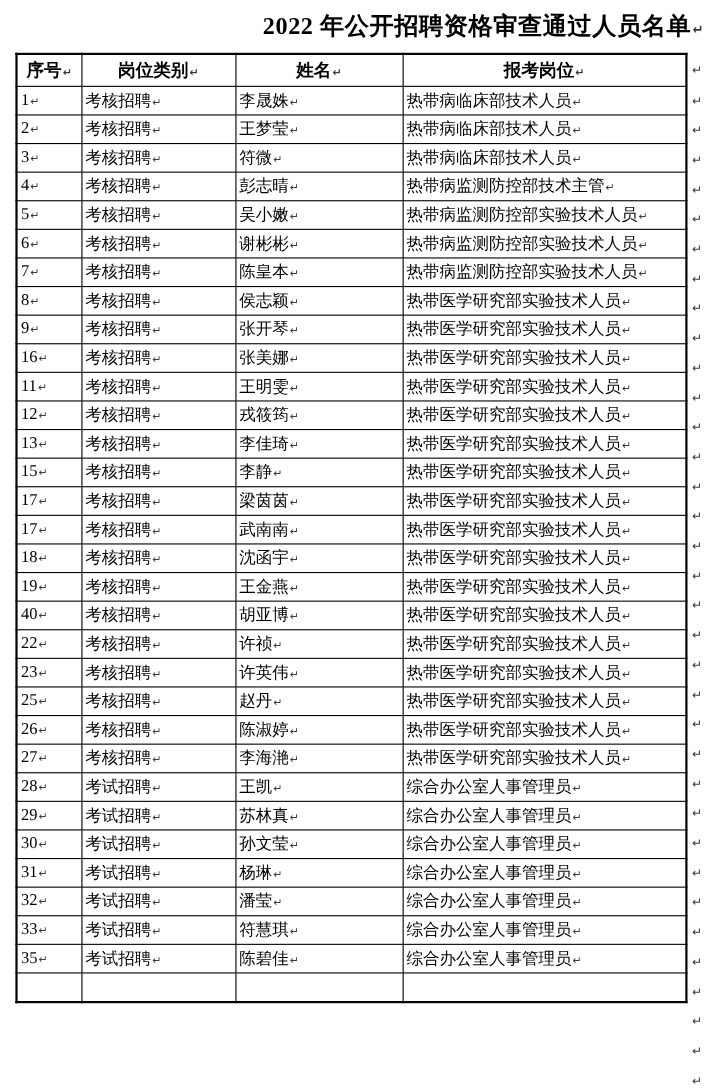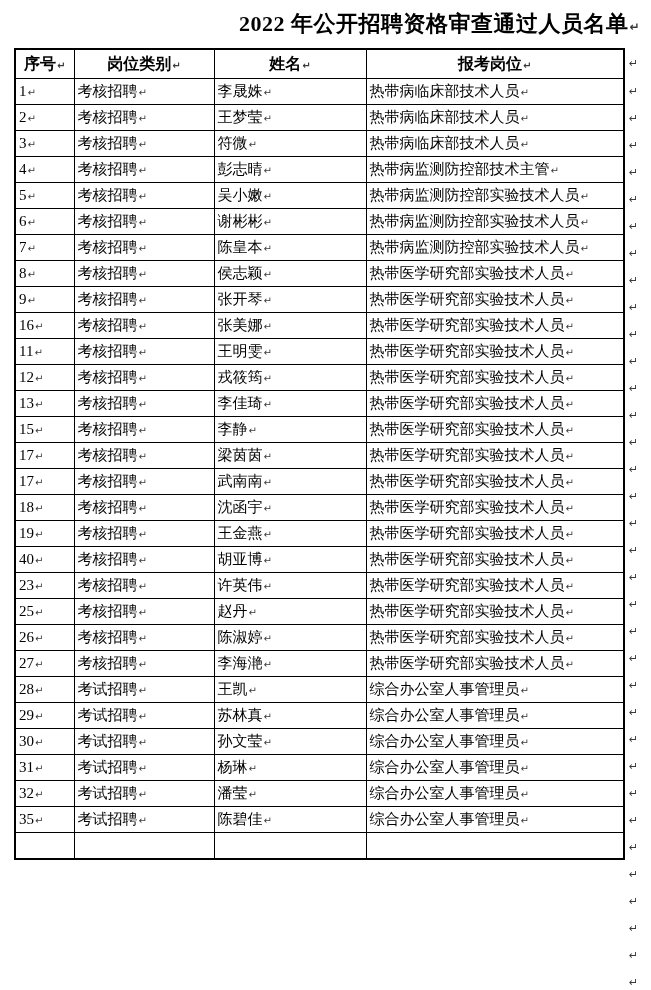--- a/index.html
+++ b/index.html
@@ -183,20 +183,26 @@
           <td class="c-name"><span>王金燕</span><span class="pmark">↵</span></td>
           <td class="c-pos"><span>热带医学研究部实验技术人员</span><span class="pmark">↵</span></td>
         </tr>
         <tr>
           <td class="c-num"><span>40</span><span class="pmark">↵</span></td>
           <td class="c-cat"><span>考核招聘</span><span class="pmark">↵</span></td>
           <td class="c-name"><span>胡亚博</span><span class="pmark">↵</span></td>
           <td class="c-pos"><span>热带医学研究部实验技术人员</span><span class="pmark">↵</span></td>
         </tr>
         <tr>
+          <td class="c-num"><span>22</span><span class="pmark">↵</span></td>
+          <td class="c-cat"><span>考核招聘</span><span class="pmark">↵</span></td>
+          <td class="c-name"><span>许祯</span><span class="pmark">↵</span></td>
+          <td class="c-pos"><span>热带医学研究部实验技术人员</span><span class="pmark">↵</span></td>
+        </tr>
+        <tr>
           <td class="c-num"><span>23</span><span class="pmark">↵</span></td>
           <td class="c-cat"><span>考核招聘</span><span class="pmark">↵</span></td>
           <td class="c-name"><span>许英伟</span><span class="pmark">↵</span></td>
           <td class="c-pos"><span>热带医学研究部实验技术人员</span><span class="pmark">↵</span></td>
         </tr>
         <tr>
           <td class="c-num"><span>25</span><span class="pmark">↵</span></td>
           <td class="c-cat"><span>考核招聘</span><span class="pmark">↵</span></td>
           <td class="c-name"><span>赵丹</span><span class="pmark">↵</span></td>
           <td class="c-pos"><span>热带医学研究部实验技术人员</span><span class="pmark">↵</span></td>
@@ -234,20 +240,26 @@
         <tr>
           <td class="c-num"><span>31</span><span class="pmark">↵</span></td>
           <td class="c-cat"><span>考试招聘</span><span class="pmark">↵</span></td>
           <td class="c-name"><span>杨琳</span><span class="pmark">↵</span></td>
           <td class="c-pos"><span>综合办公室人事管理员</span><span class="pmark">↵</span></td>
         </tr>
         <tr>
           <td class="c-num"><span>32</span><span class="pmark">↵</span></td>
           <td class="c-cat"><span>考试招聘</span><span class="pmark">↵</span></td>
           <td class="c-name"><span>潘莹</span><span class="pmark">↵</span></td>
+          <td class="c-pos"><span>综合办公室人事管理员</span><span class="pmark">↵</span></td>
+        </tr>
+        <tr>
+          <td class="c-num"><span>33</span><span class="pmark">↵</span></td>
+          <td class="c-cat"><span>考试招聘</span><span class="pmark">↵</span></td>
+          <td class="c-name"><span>符慧琪</span><span class="pmark">↵</span></td>
           <td class="c-pos"><span>综合办公室人事管理员</span><span class="pmark">↵</span></td>
         </tr>
         <tr>
           <td class="c-num"><span>35</span><span class="pmark">↵</span></td>
           <td class="c-cat"><span>考试招聘</span><span class="pmark">↵</span></td>
           <td class="c-name"><span>陈碧佳</span><span class="pmark">↵</span></td>
           <td class="c-pos"><span>综合办公室人事管理员</span><span class="pmark">↵</span></td>
         </tr>
         <tr>
           <td class="c-num"></td>

